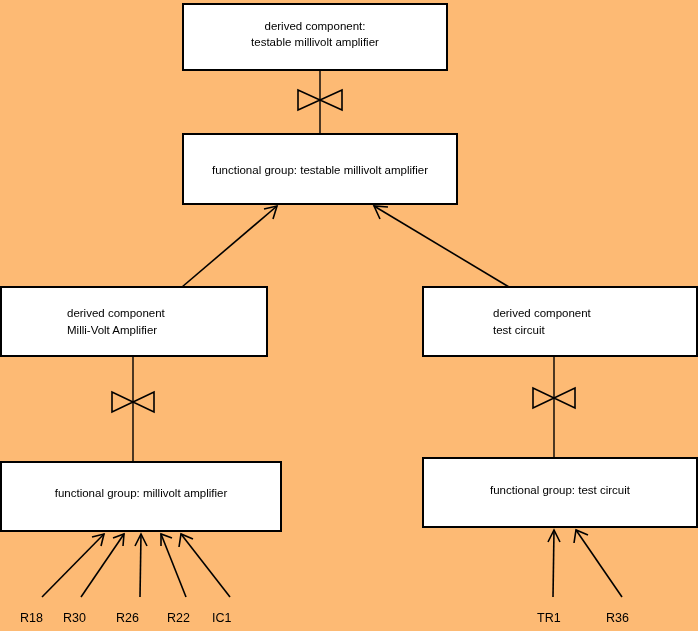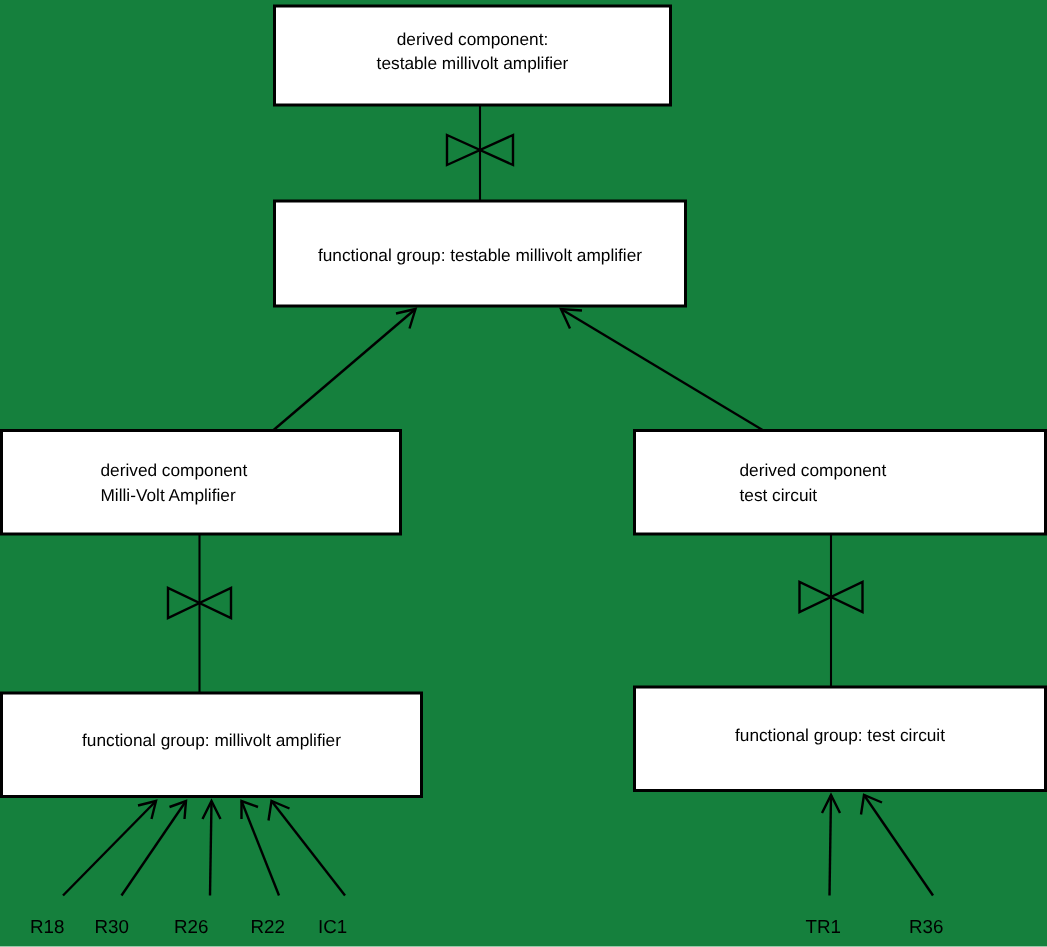--- a/index.html
+++ b/index.html
@@ -7,21 +7,21 @@
     padding: 0;
     background: #ffffff;
   }
   body {
     font-family: "Liberation Sans", sans-serif;
   }
   #diagram-root {
     position: relative;
     width: 698px;
     height: 631px;
-    background: #15803d;
+    background: #fdba74;
     overflow: hidden;
   }
   svg#diagram-svg {
     display: block;
     width: 698px;
     height: 631px;
   }
   .box-rect {
     fill: #ffffff;
     stroke: #000000;

